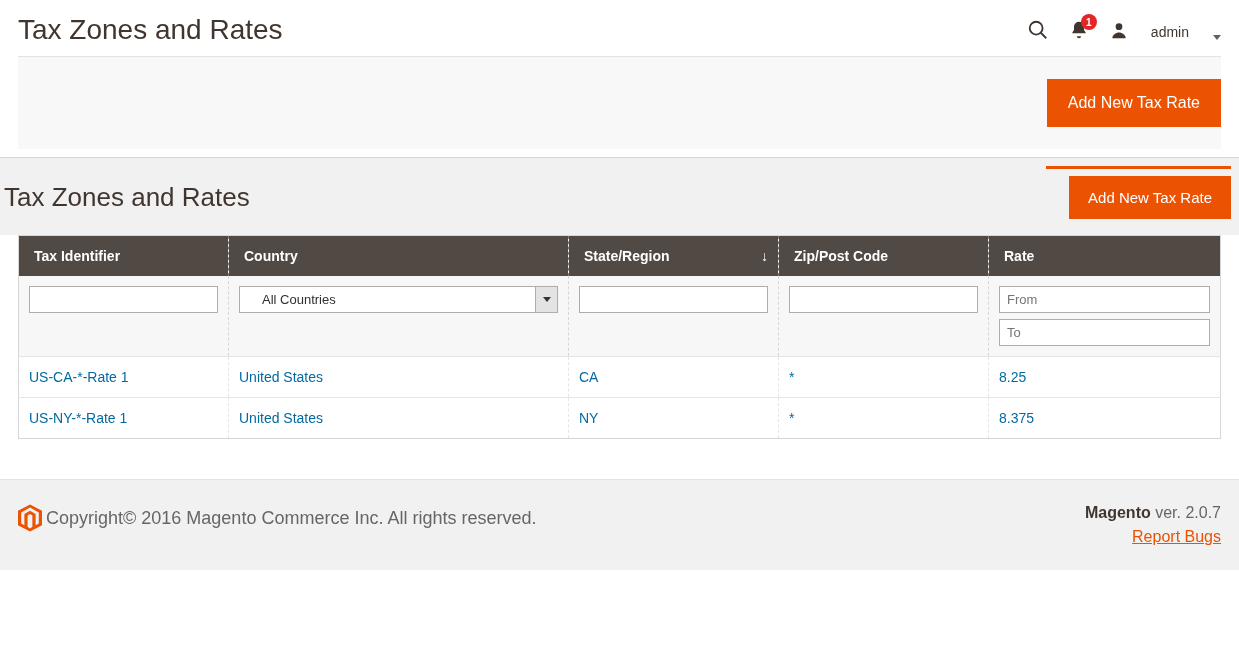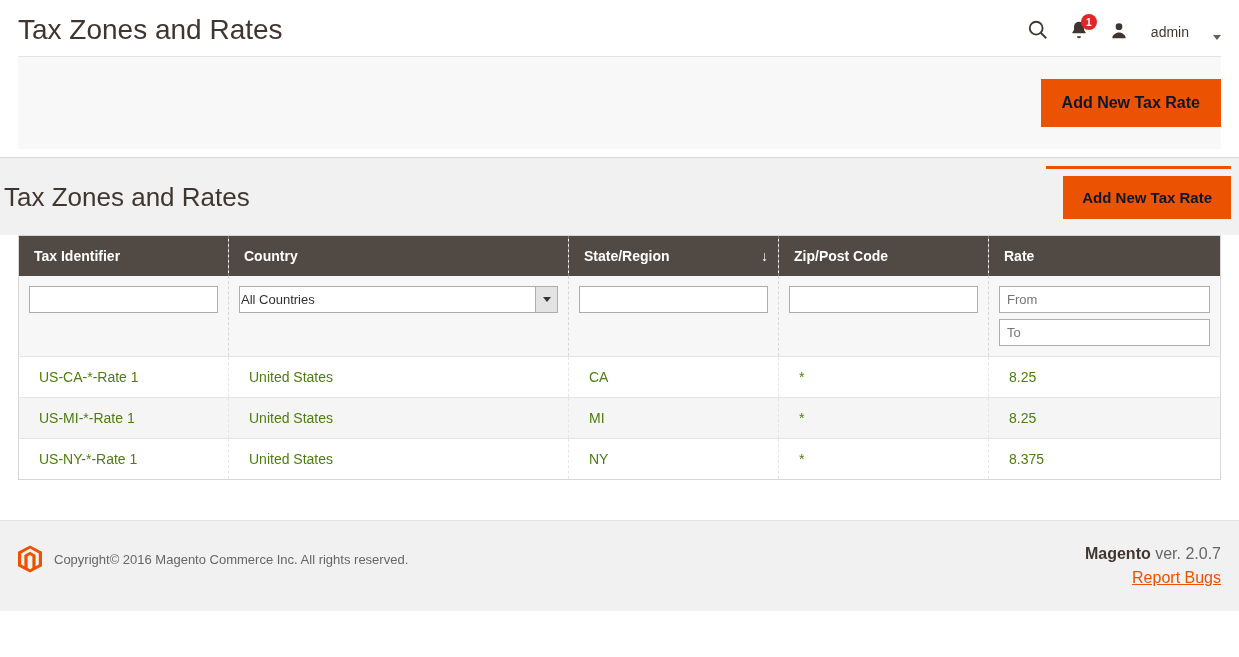--- a/index.html
+++ b/index.html
@@ -8,55 +8,55 @@
   .top-region { padding: 0 18px; }
   .header-row { display: flex; align-items: center; padding: 14px 0 10px 0; }
   .page-title { font-size: 28px; font-weight: 400; color: #41362f; flex: 1; }
   .header-actions { display: flex; align-items: center; gap: 20px; }
   .icon-btn { cursor: pointer; position: relative; display: inline-flex; align-items: center; }
   .badge { position: absolute; top: -6px; right: -8px; background: #e22626; color: #fff; font-size: 10px; border-radius: 9px; min-width: 16px; height: 16px; display: flex; align-items: center; justify-content: center; font-weight: 600; padding: 0 4px; }
   .user-menu { display: flex; align-items: flex-end; gap: 22px; cursor: pointer; color: #41362f; }
   .caret-down { width: 0; height: 0; border-left: 4px solid transparent; border-right: 4px solid transparent; border-top: 5px solid #676056; margin-left: 2px; }
   
   .action-bar-1 { background: #f8f8f8; border-top: 1px solid #e3e3e3; padding: 22px 0; display: flex; justify-content: flex-end; margin-bottom: 8px; }
-  .btn-primary { background: #eb5202; color: #0f172a; border: 1px solid #eb5202; padding: 14px 20px; font-size: 16px; font-weight: 700; cursor: pointer; font-family: inherit; }
+  .btn-primary { background: #eb5202; color: #ffffff; border: 1px solid #eb5202; padding: 14px 20px; font-size: 16px; font-weight: 400; cursor: pointer; font-family: inherit; }
   .btn-primary.small { padding: 12px 18px; font-size: 15px; }
   
   .sub-region { background: #f1f1f1; border-top: 1px solid #d6d6d6; padding-top: 0; }
   .accent-line-wrap { height: 12px; position: relative; }
   .accent-line { position: absolute; right: 8px; top: 8px; height: 3px; width: 185px; background: #eb5202; }
   .sub-header-row { display: flex; align-items: center; padding: 6px 8px 16px 2px; }
   .sub-title { font-size: 26px; font-weight: 400; color: #41362f; flex: 1; padding-left: 2px; }
   
   .table-wrap { padding: 0 18px 40px 18px; }
   table.grid { width: 100%; border-collapse: collapse; border: 1px solid #d6d6d6; background: #fff; }
   table.grid thead th { background: #514943; color: #fff; text-align: left; font-weight: 600; font-size: 14px; padding: 12px 15px; border-right: 1px dashed #837d78; position: relative; }
   table.grid thead th:last-child { border-right: none; }
   .sort-ind { position: absolute; right: 10px; top: 12px; color: #fff; font-size: 14px; }
   tr.filter-row td { background: #f7f7f7; padding: 10px 10px; border-right: 1px dashed #d6d6d6; vertical-align: top; }
   tr.filter-row td:last-child { border-right: none; margin-top: 12px; }
   .filter-input { width: 100%; border: 1px solid #adadad; padding: 5px 7px; font-size: 13px; background: #fff; font-family: inherit; color: #303030; }
   .filter-input + .filter-input { margin-top: 6px; }
   .select-wrap { position: relative; width: 100%; }
-  .select-wrap select { width: 100%; border: 1px solid #adadad; padding: 5px 26px 5px 1px; font-size: 13px; background: #fff; appearance: none; -webkit-appearance: none; font-family: inherit; color: #303030; }
+  .select-wrap select { width: 100%; border: 1px solid #adadad; padding: 5px 26px 5px 22px; font-size: 13px; background: #fff; appearance: none; -webkit-appearance: none; font-family: inherit; color: #303030; }
   .select-caret { position: absolute; right: 1px; top: 1px; bottom: 1px; width: 22px; background: #e3e3e3; border-left: 1px solid #adadad; display: flex; align-items: center; justify-content: center; pointer-events: none; }
   .select-caret::after { content: ""; width: 0; height: 0; border-left: 4px solid transparent; border-right: 4px solid transparent; border-top: 5px solid #333; }
   
-  table.grid tbody tr.data-row td { padding: 12px 20px; border-top: 1px solid #e5e5e5; border-right: 1px dashed #e5e5e5; font-size: 14px; color: #4d7c0f; }
+  table.grid tbody tr.data-row td { padding: 12px 10px; border-top: 1px solid #e5e5e5; border-right: 1px dashed #e5e5e5; font-size: 14px; color: #0369a1; }
   table.grid tbody tr.data-row td:last-child { border-right: none; }
   table.grid tbody tr.data-row.alt td { background: #f5f5f5; }
   
   .col-id  { width: 210px; }
   .col-cty { width: 340px; }
   .col-sta { width: 210px; }
   .col-zip { width: 210px; }
   .col-rat { width: auto; }
   
   footer { background: #f1f1f1; border-top: 1px solid #e3e3e3; padding: 24px 18px; display: flex; align-items: flex-start; }
-  .footer-left { display: flex; align-items: center; gap: 12px; flex: 1; color: #666; font-size: 13px;}
+  .footer-left { display: flex; align-items: center; gap: 4px; flex: 1; color: #666; font-size: 18px;}
   .footer-right { text-align: right; font-size: 16px; color: #666; }
   .m-logo { width: 24px; height: 28px; }
   .brand { font-weight: 700; color: #41362f; }
   .report-link { color: #eb5202; text-decoration: underline; cursor: pointer; display: inline-block; margin-top: 6px; }
 </style>
 </head>
 <body>
 
 <div class="top-region">
   <div class="header-row">
@@ -135,27 +135,20 @@
           <input class="filter-input" type="text" placeholder="To" style="">
         </td>
       </tr>
       <tr class="data-row">
         <td>US-CA-*-Rate 1</td>
         <td>United States</td>
         <td>CA</td>
         <td>*</td>
         <td>8.25</td>
       </tr>
-      <tr class="data-row alt">
-        <td>US-MI-*-Rate 1</td>
-        <td>United States</td>
-        <td>MI</td>
-        <td>*</td>
-        <td>8.25</td>
-      </tr>
       <tr class="data-row">
         <td>US-NY-*-Rate 1</td>
         <td>United States</td>
         <td>NY</td>
         <td>*</td>
         <td>8.375</td>
       </tr>
     </tbody>
   </table>
 </div>

